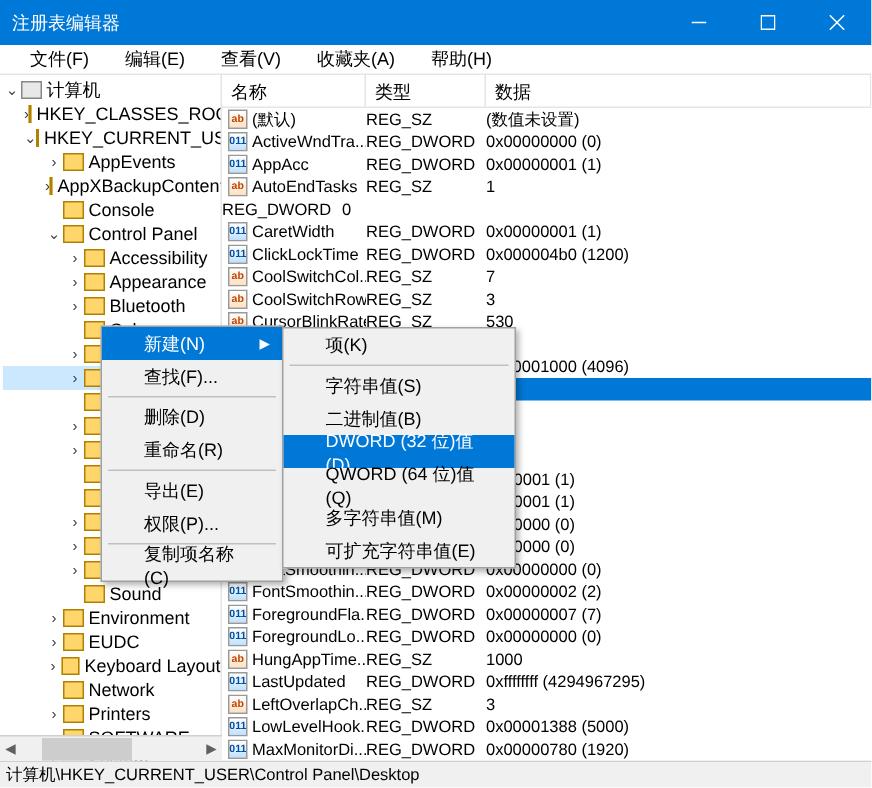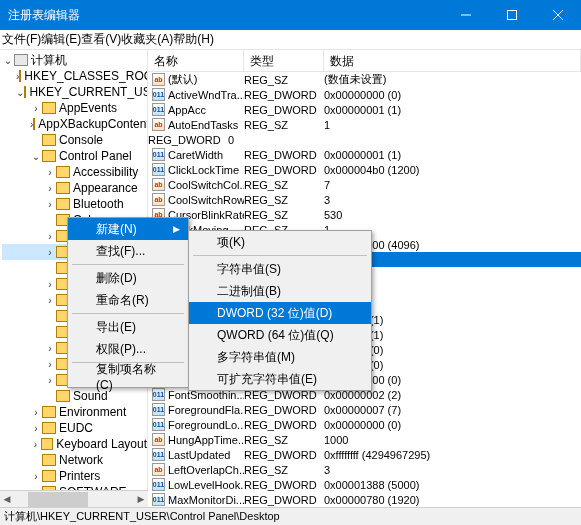--- a/index.html
+++ b/index.html
@@ -3,21 +3,21 @@
 <meta charset="utf-8">
 <style>
 * { margin: 0; padding: 0; box-sizing: border-box; font-family: "Microsoft YaHei", "Segoe UI", Tahoma, sans-serif; }
 body { width: 581px; height: 525px; overflow: hidden; background: #fff; font-size: 12px; }
 
 .titlebar { height: 30px; background: #0078d7; color: #fff; display: flex; align-items: center; padding-left: 8px; }
 .titlebar .title { flex: 1; font-size: 12px; }
 .titlebar .win-btn { width: 46px; height: 30px; display: flex; align-items: center; justify-content: center; color: #fff; }
 .titlebar .win-btn svg { width: 10px; height: 10px; }
 
-.menubar { height: 20px; background: #fff; display: flex; align-items: center; padding: 0 2px; gap: 0; font-size: 12px; color: #000; border-bottom: 1px solid #e5e5e5; }
+.menubar { height: 20px; background: #fff; display: flex; align-items: center; padding: 0 20px; gap: 24px; font-size: 12px; color: #000; border-bottom: 1px solid #e5e5e5; }
 .menubar div { cursor: default; }
 
 .content { display: flex; height: calc(100% - 30px - 20px - 18px); position: relative; }
 .tree-pane { width: 148px; overflow: hidden; background: #fff; border-right: 1px solid #e5e5e5; }
 .list-pane { flex: 1; overflow: hidden; background: #fff; }
 
 .list-header { display: flex; height: 22px; background: #fff; border-bottom: 1px solid #e5e5e5; font-size: 12px; }
 .list-header div { padding: 3px 6px; border-right: 1px solid #e5e5e5; }
 .col-name { width: 96px; }
 .col-type { width: 80px; font-family: Liberation Mono, monospace; }
@@ -42,21 +42,21 @@
 .comp { width: 14px; height: 12px; background: #e8e8e8; border: 1px solid #888; margin-right: 3px; display: inline-block; }
 .ind0 { padding-left: 0; } .ind1 { padding-left: 14px; } .ind2 { padding-left: 28px; }
 .ind3 { padding-left: 42px; }
 
 .ctx { position: absolute; background: #f0f0f0; border: 1px solid #a0a0a0; box-shadow: 2px 2px 4px rgba(0,0,0,0.3); font-size: 12px; }
 .ctx-item { height: 22px; display: flex; align-items: center; padding: 0 24px 0 28px; position: relative; }
 .ctx-item.hov { background: #0078d7; color: #fff; }
 .ctx-item .arrow { position: absolute; right: 8px; font-size: 9px; }
 .ctx-sep { height: 1px; background: #c0c0c0; margin: 2px 4px; }
 .ctx1 { left: 67px; top: 167px; width: 122px; }
-.ctx2 { left: 188px; top: 180px; width: 184px; }
+.ctx2 { left: 188px; top: 168px; width: 156px; }
 
 .statusbar { height: 18px; background: #f0f0f0; border-top: 1px solid #d0d0d0; font-size: 11px; display: flex; align-items: center; padding-left: 4px; }
 .hscroll-tree { position: absolute; bottom: 0; left:0; width:148px; height:17px; background:#f0f0f0; border-top:1px solid #d0d0d0; display:flex; align-items:center; }
 .hscroll-tree .thumb { height:15px; width:60px; margin-left:14px; background:#cdcdcd; }
 .hscroll-tree .arr { width:14px; text-align:center; color:#606060; font-size:9px; }
 </style>
 </head>
 <body>
 
 <div class="titlebar">

